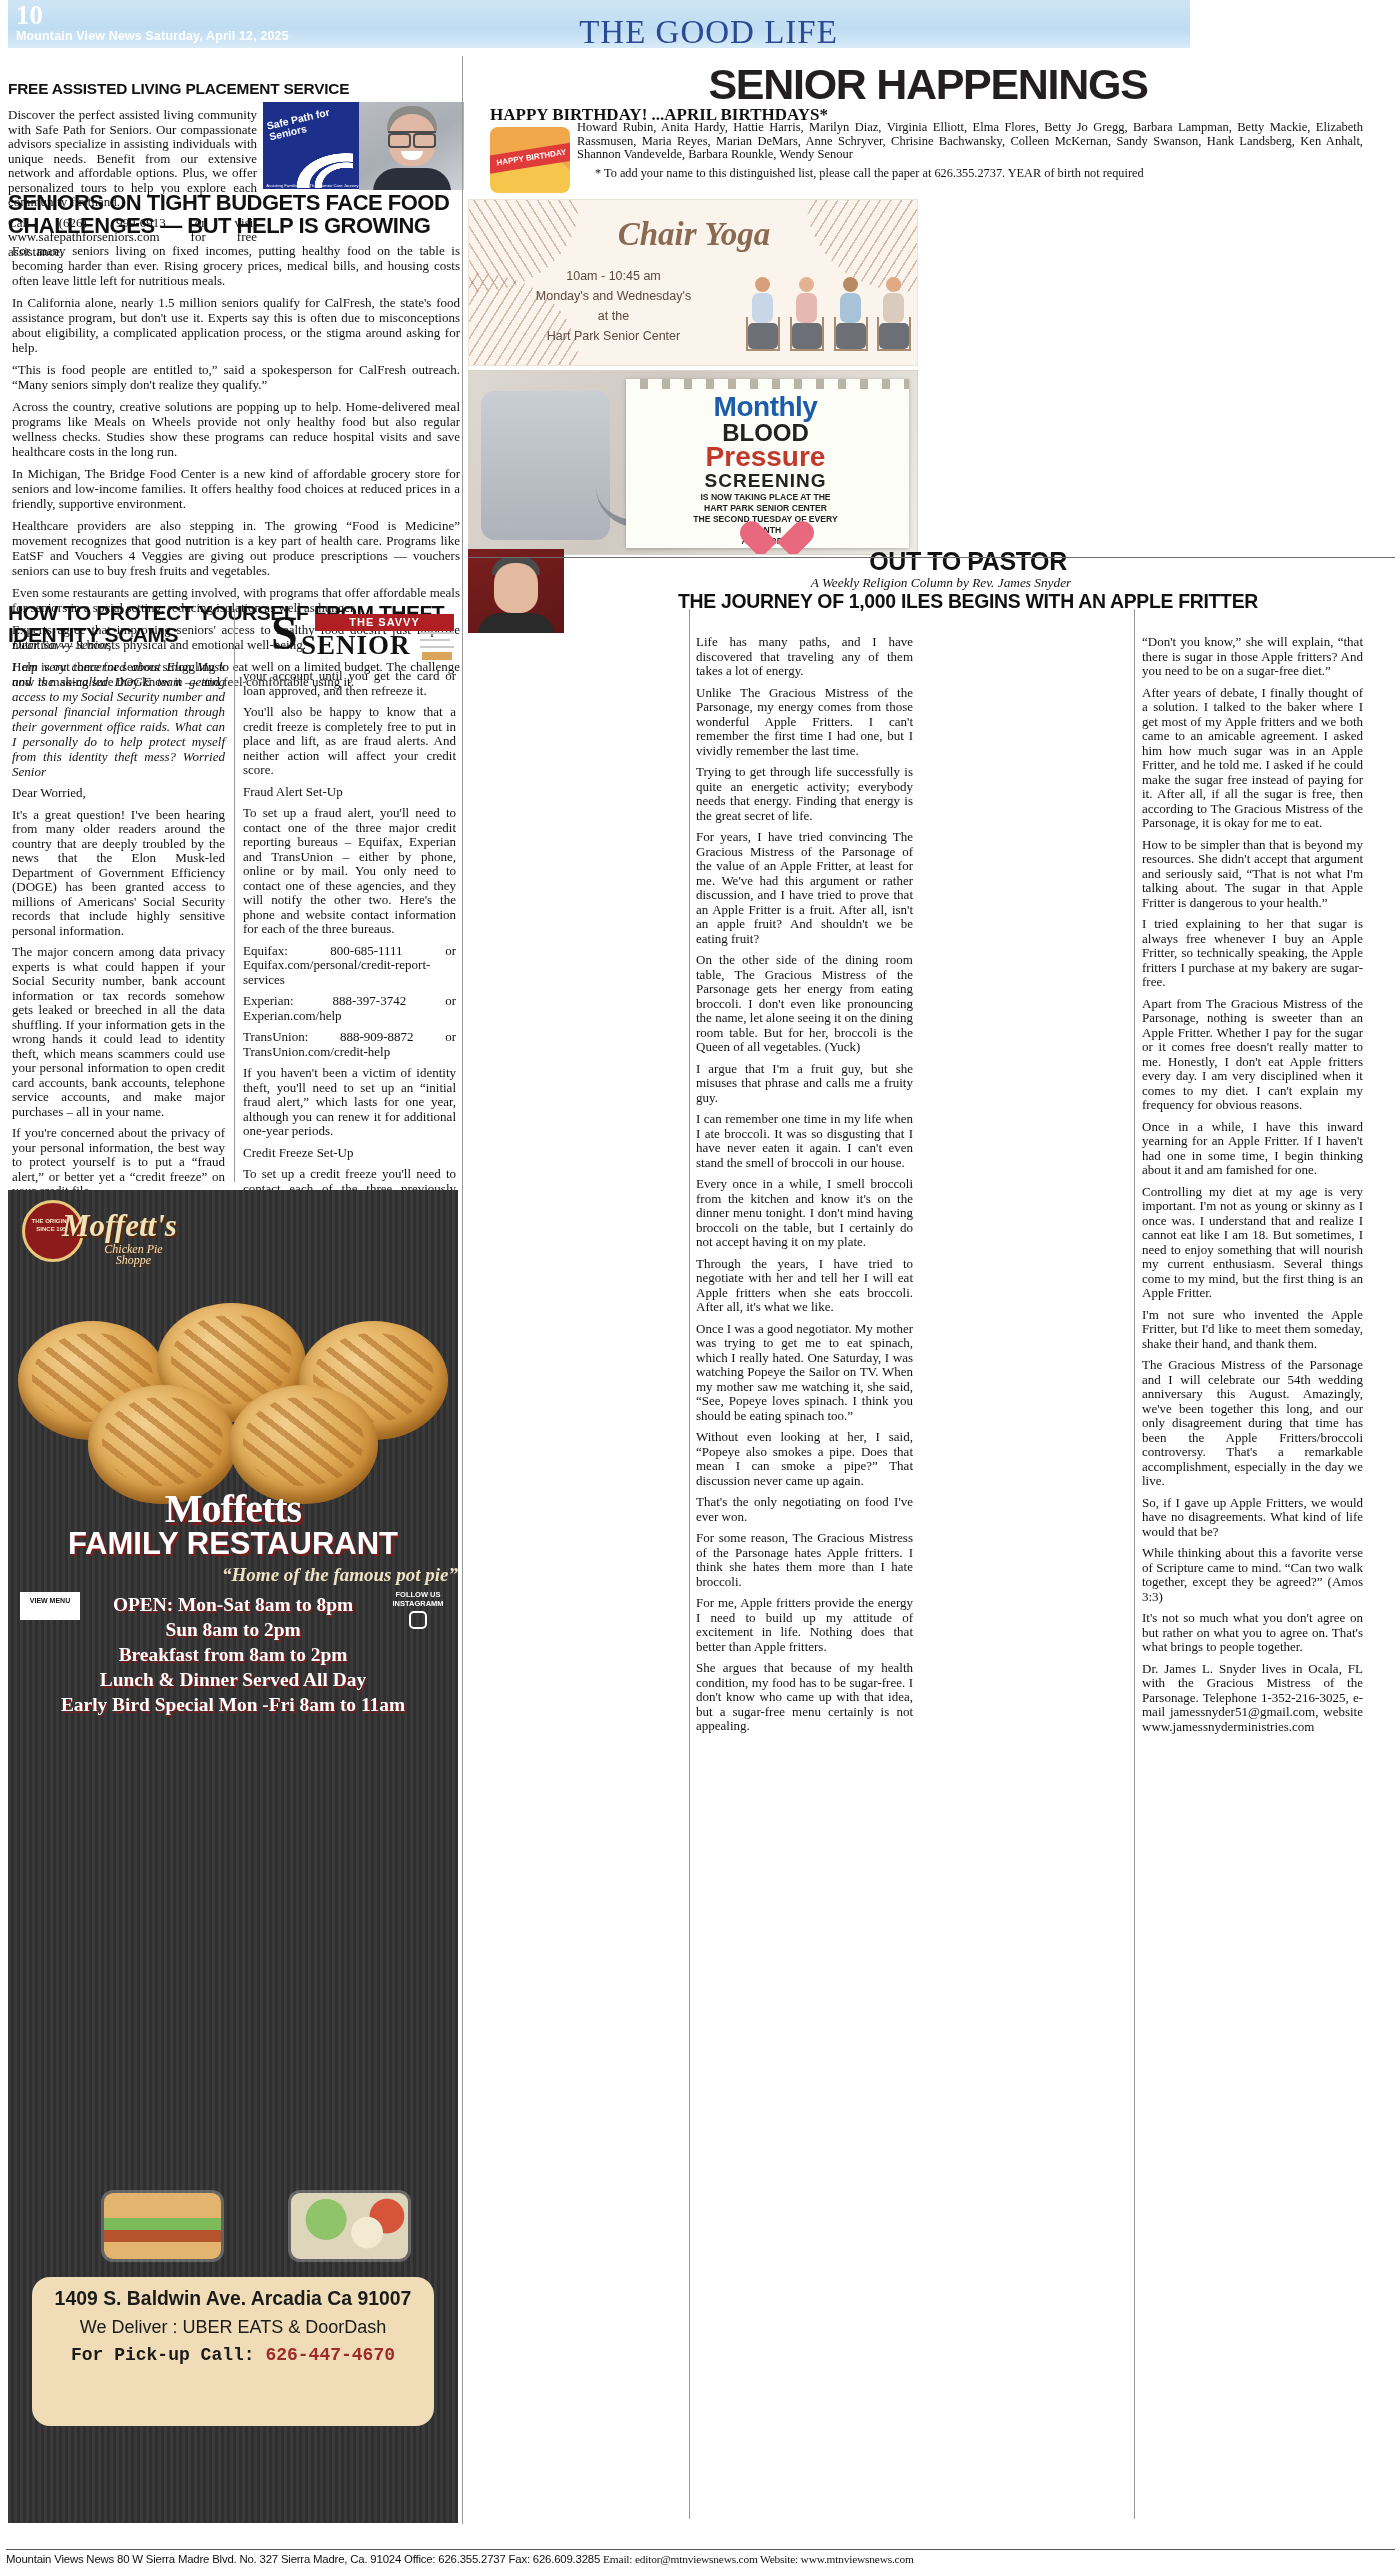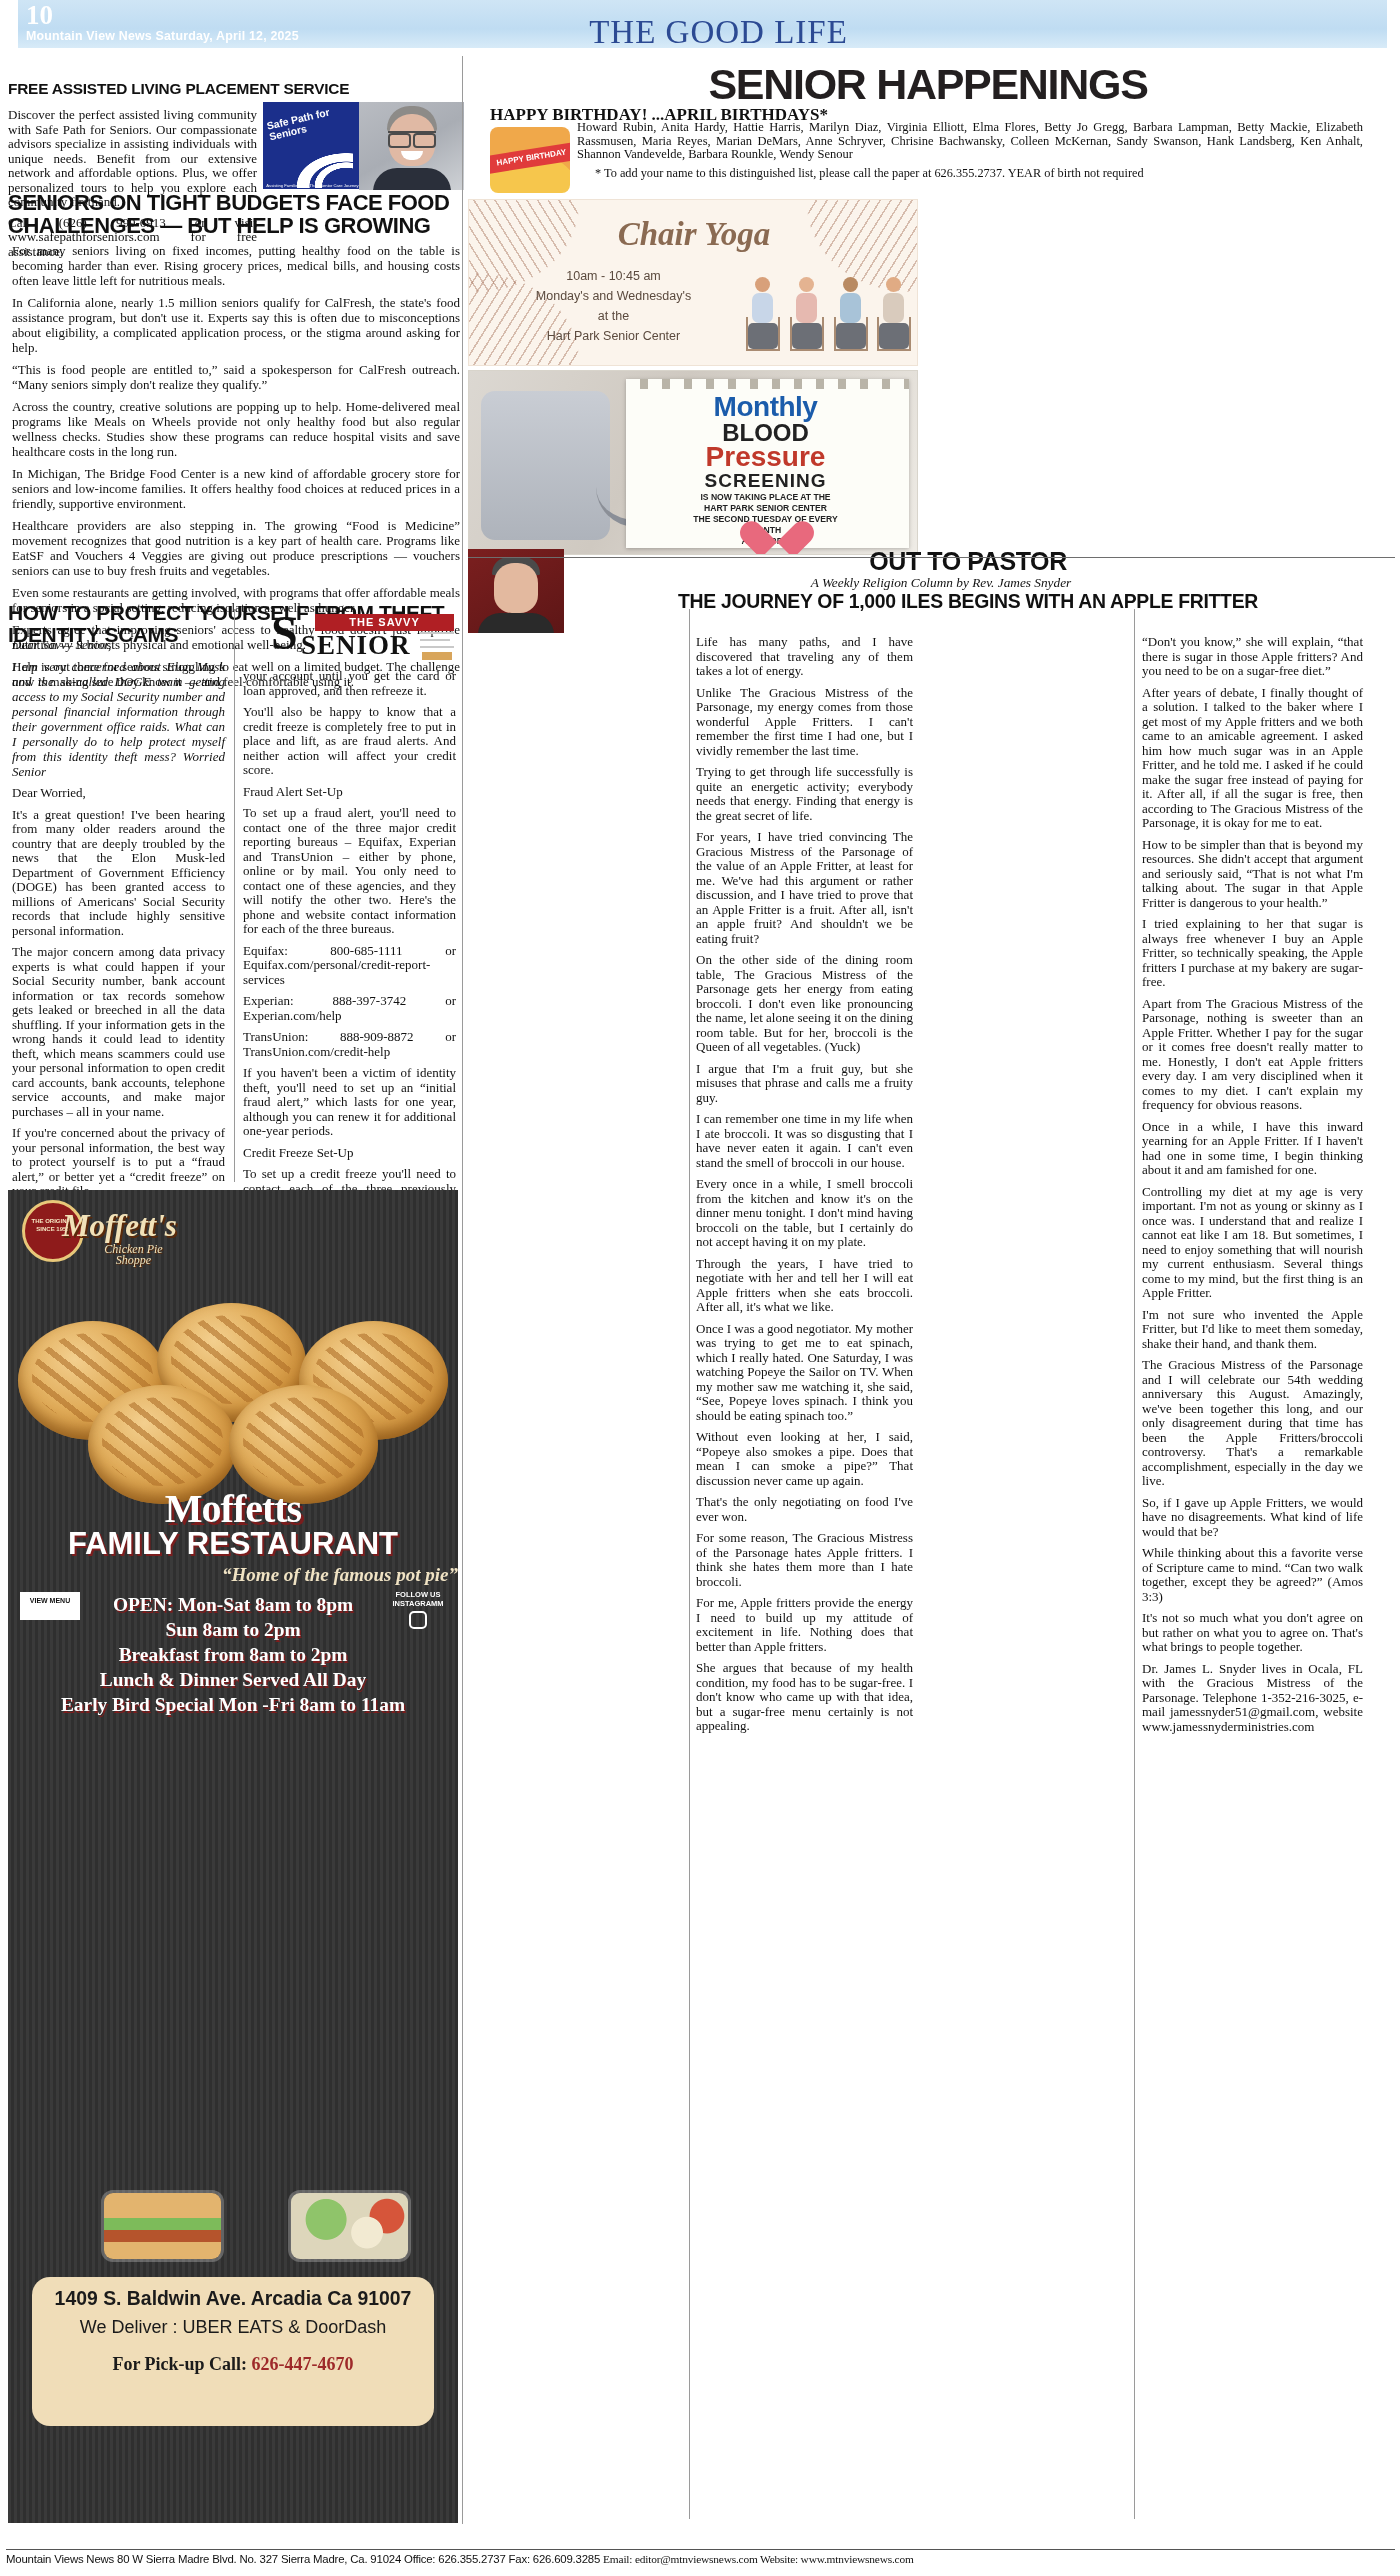--- a/index.html
+++ b/index.html
@@ -7,21 +7,21 @@
   body {
     width:1401px; height:2576px;
     background:#ffffff;
     font-family:"Liberation Serif", serif;
     color:#111;
     position:relative;
     overflow:hidden;
   }
   
   .masthead {
-    position:absolute; left:18px; top:0; width:1369px; height:48px;
+    position:absolute; left:8px; top:0; width:1182px; height:48px;
     background:linear-gradient(to bottom,#cfe5f5 0%,#bfdcf2 60%,#d8ebf8 100%);
   }
   .page-num {
     position:absolute; left:8px; top:2px;
     font-family:"Liberation Serif", serif;
     font-weight:bold; font-size:27px; color:#ffffff; line-height:1;
   }
   .masthead-dateline {
     position:absolute; left:8px; top:29px;
     font-family:"Liberation Sans", sans-serif;
@@ -208,21 +208,21 @@
     background:#f0ddb8; border-radius:18px;
     text-align:center; padding-top:10px;
   }
   .moff-addr-box .l1 {
     font-family:"Liberation Sans", sans-serif; font-weight:bold; font-size:19.4px; color:#1b1b1b;
   }
   .moff-addr-box .l2 {
     font-family:"Liberation Sans", sans-serif; font-weight:normal; font-size:18px; color:#1b1b1b; margin-top:7px;
   }
   .moff-addr-box .l3 {
-    font-family:Liberation Serif, serif; font-weight:bold; font-size:18px; color:#1b1b1b; margin-top:16px;
+    font-family:Liberation Mono, monospace; font-weight:bold; font-size:18px; color:#1b1b1b; margin-top:7px;
   }
   .moff-addr-box .phone { color:#9e2a2a; }
   
   .sh-title {
     position:absolute; left:490px; top:60px; width:876px; text-align:center;
     font-family:"Liberation Sans", sans-serif; font-weight:bold;
     font-size:43px; letter-spacing:-1.3px; color:#231f20;
   }
   .sh-sub {
     position:absolute; left:490px; top:105px; width:756px;

